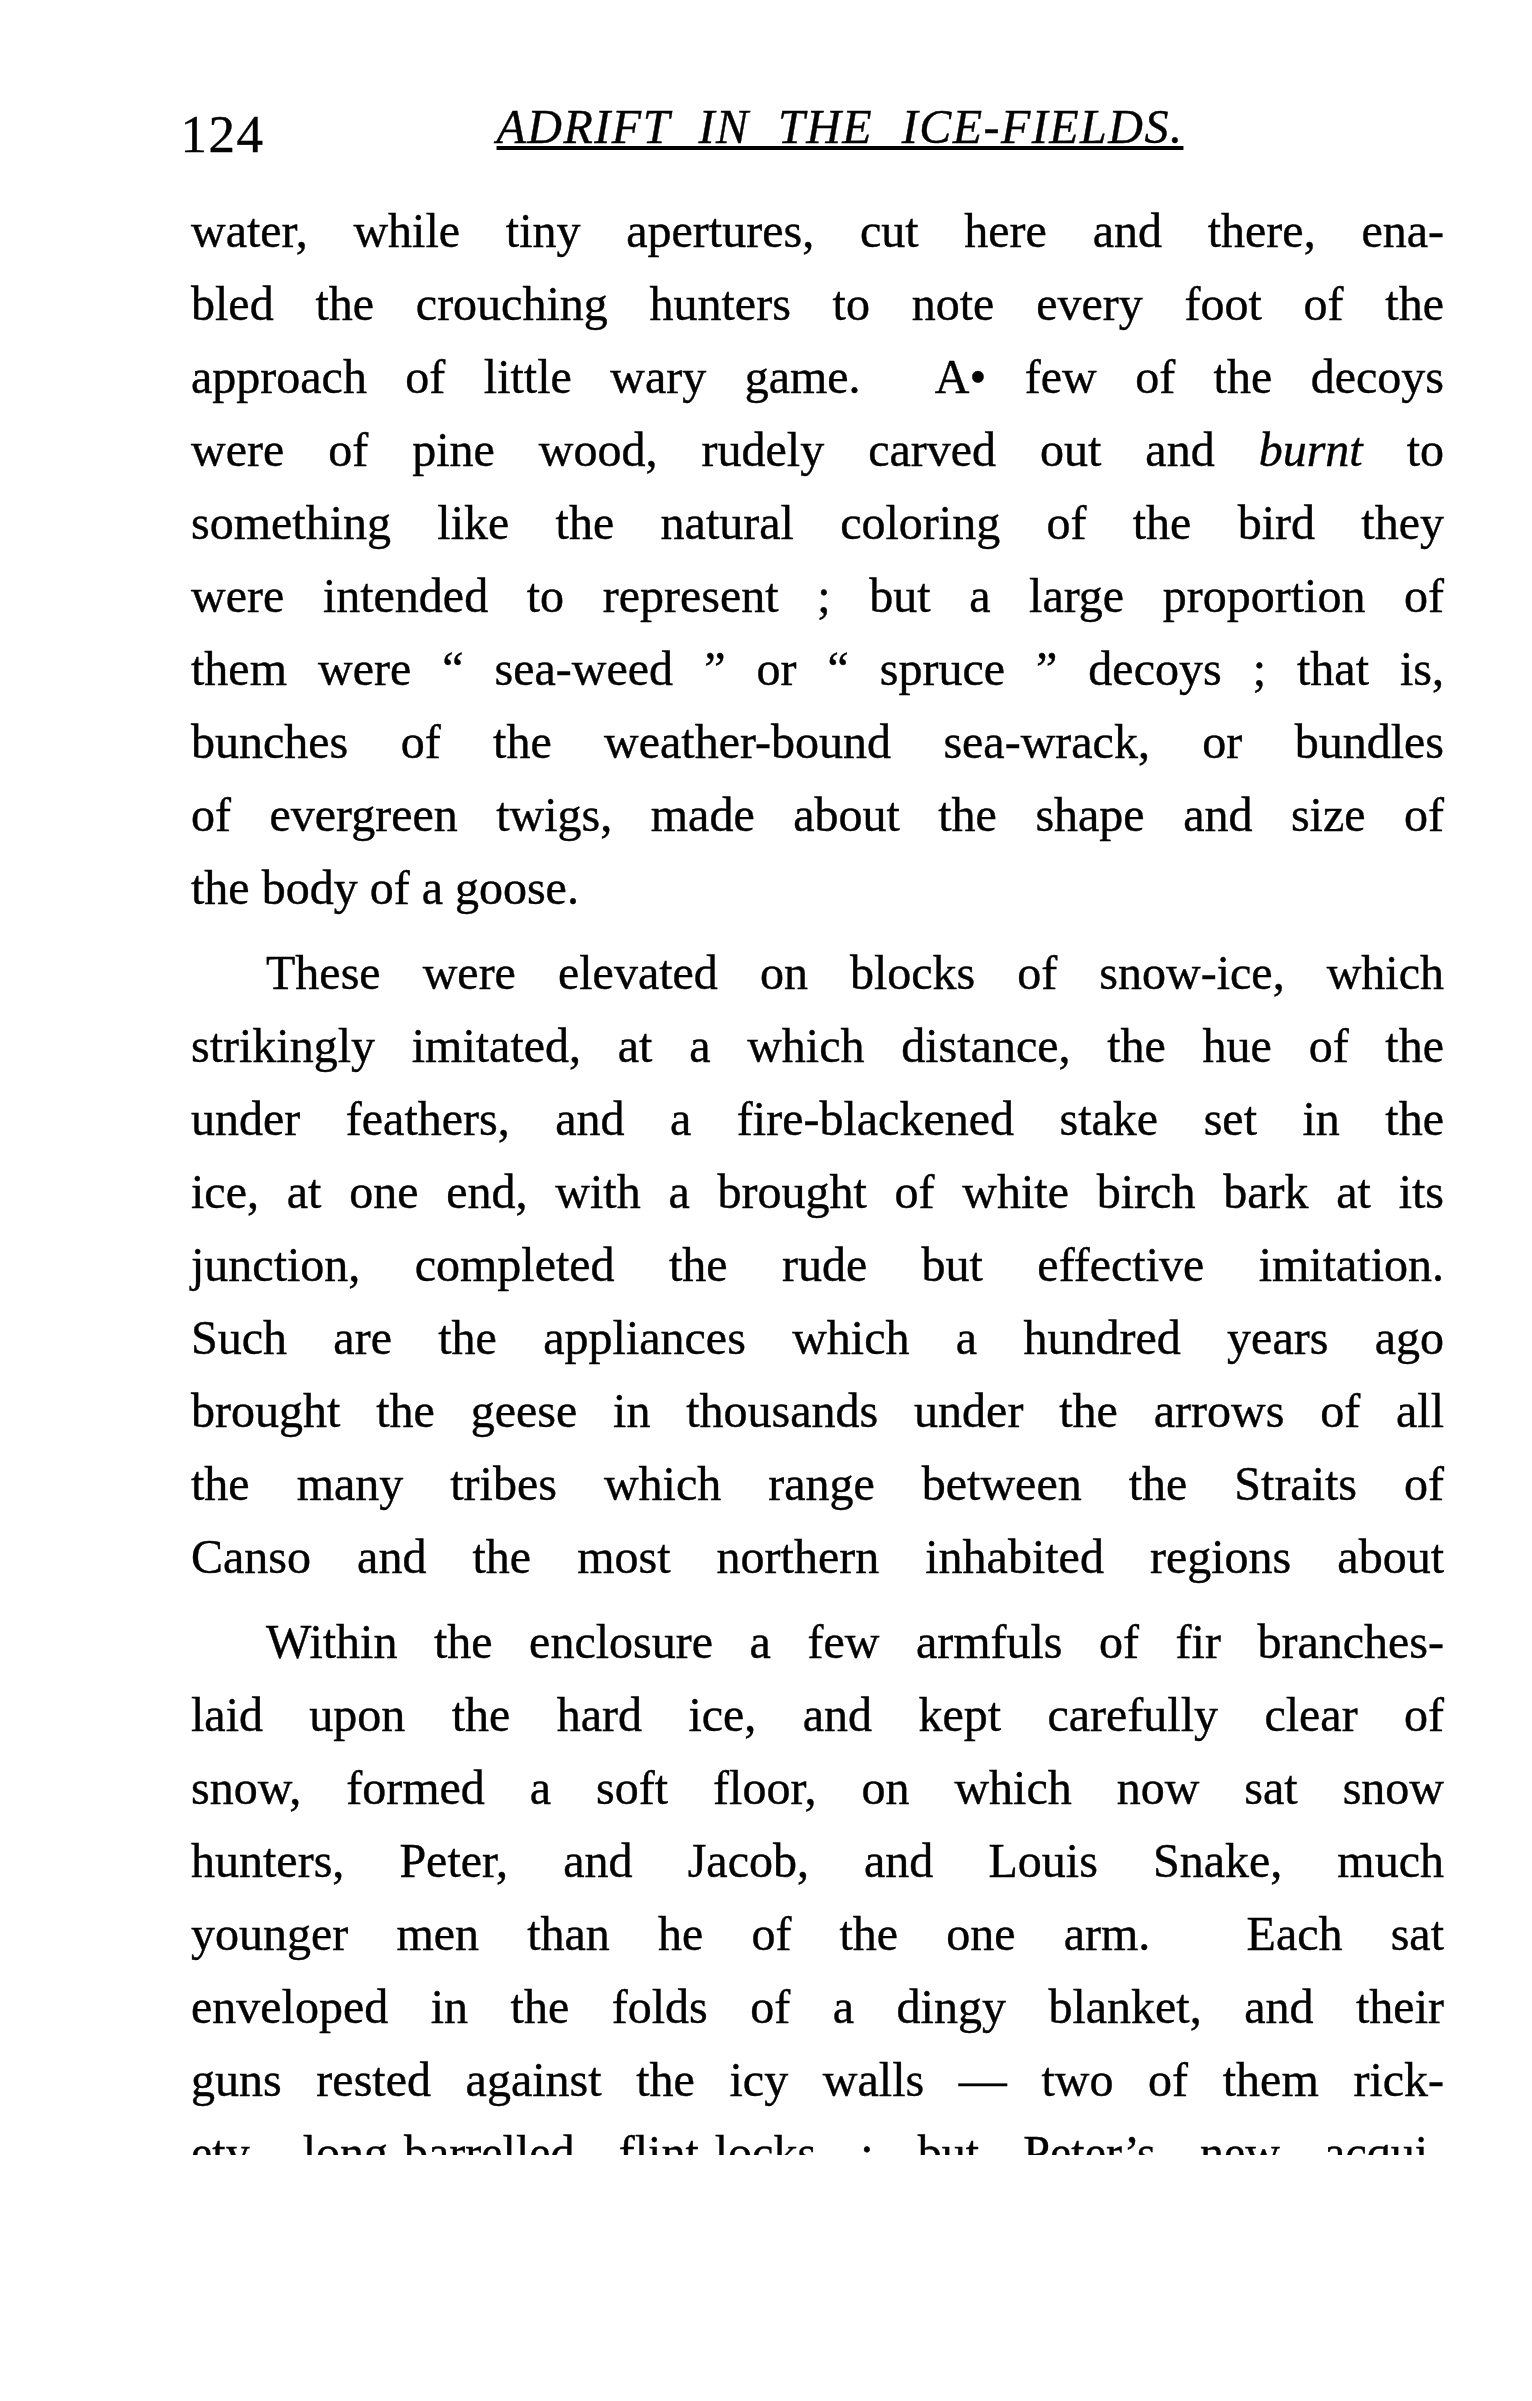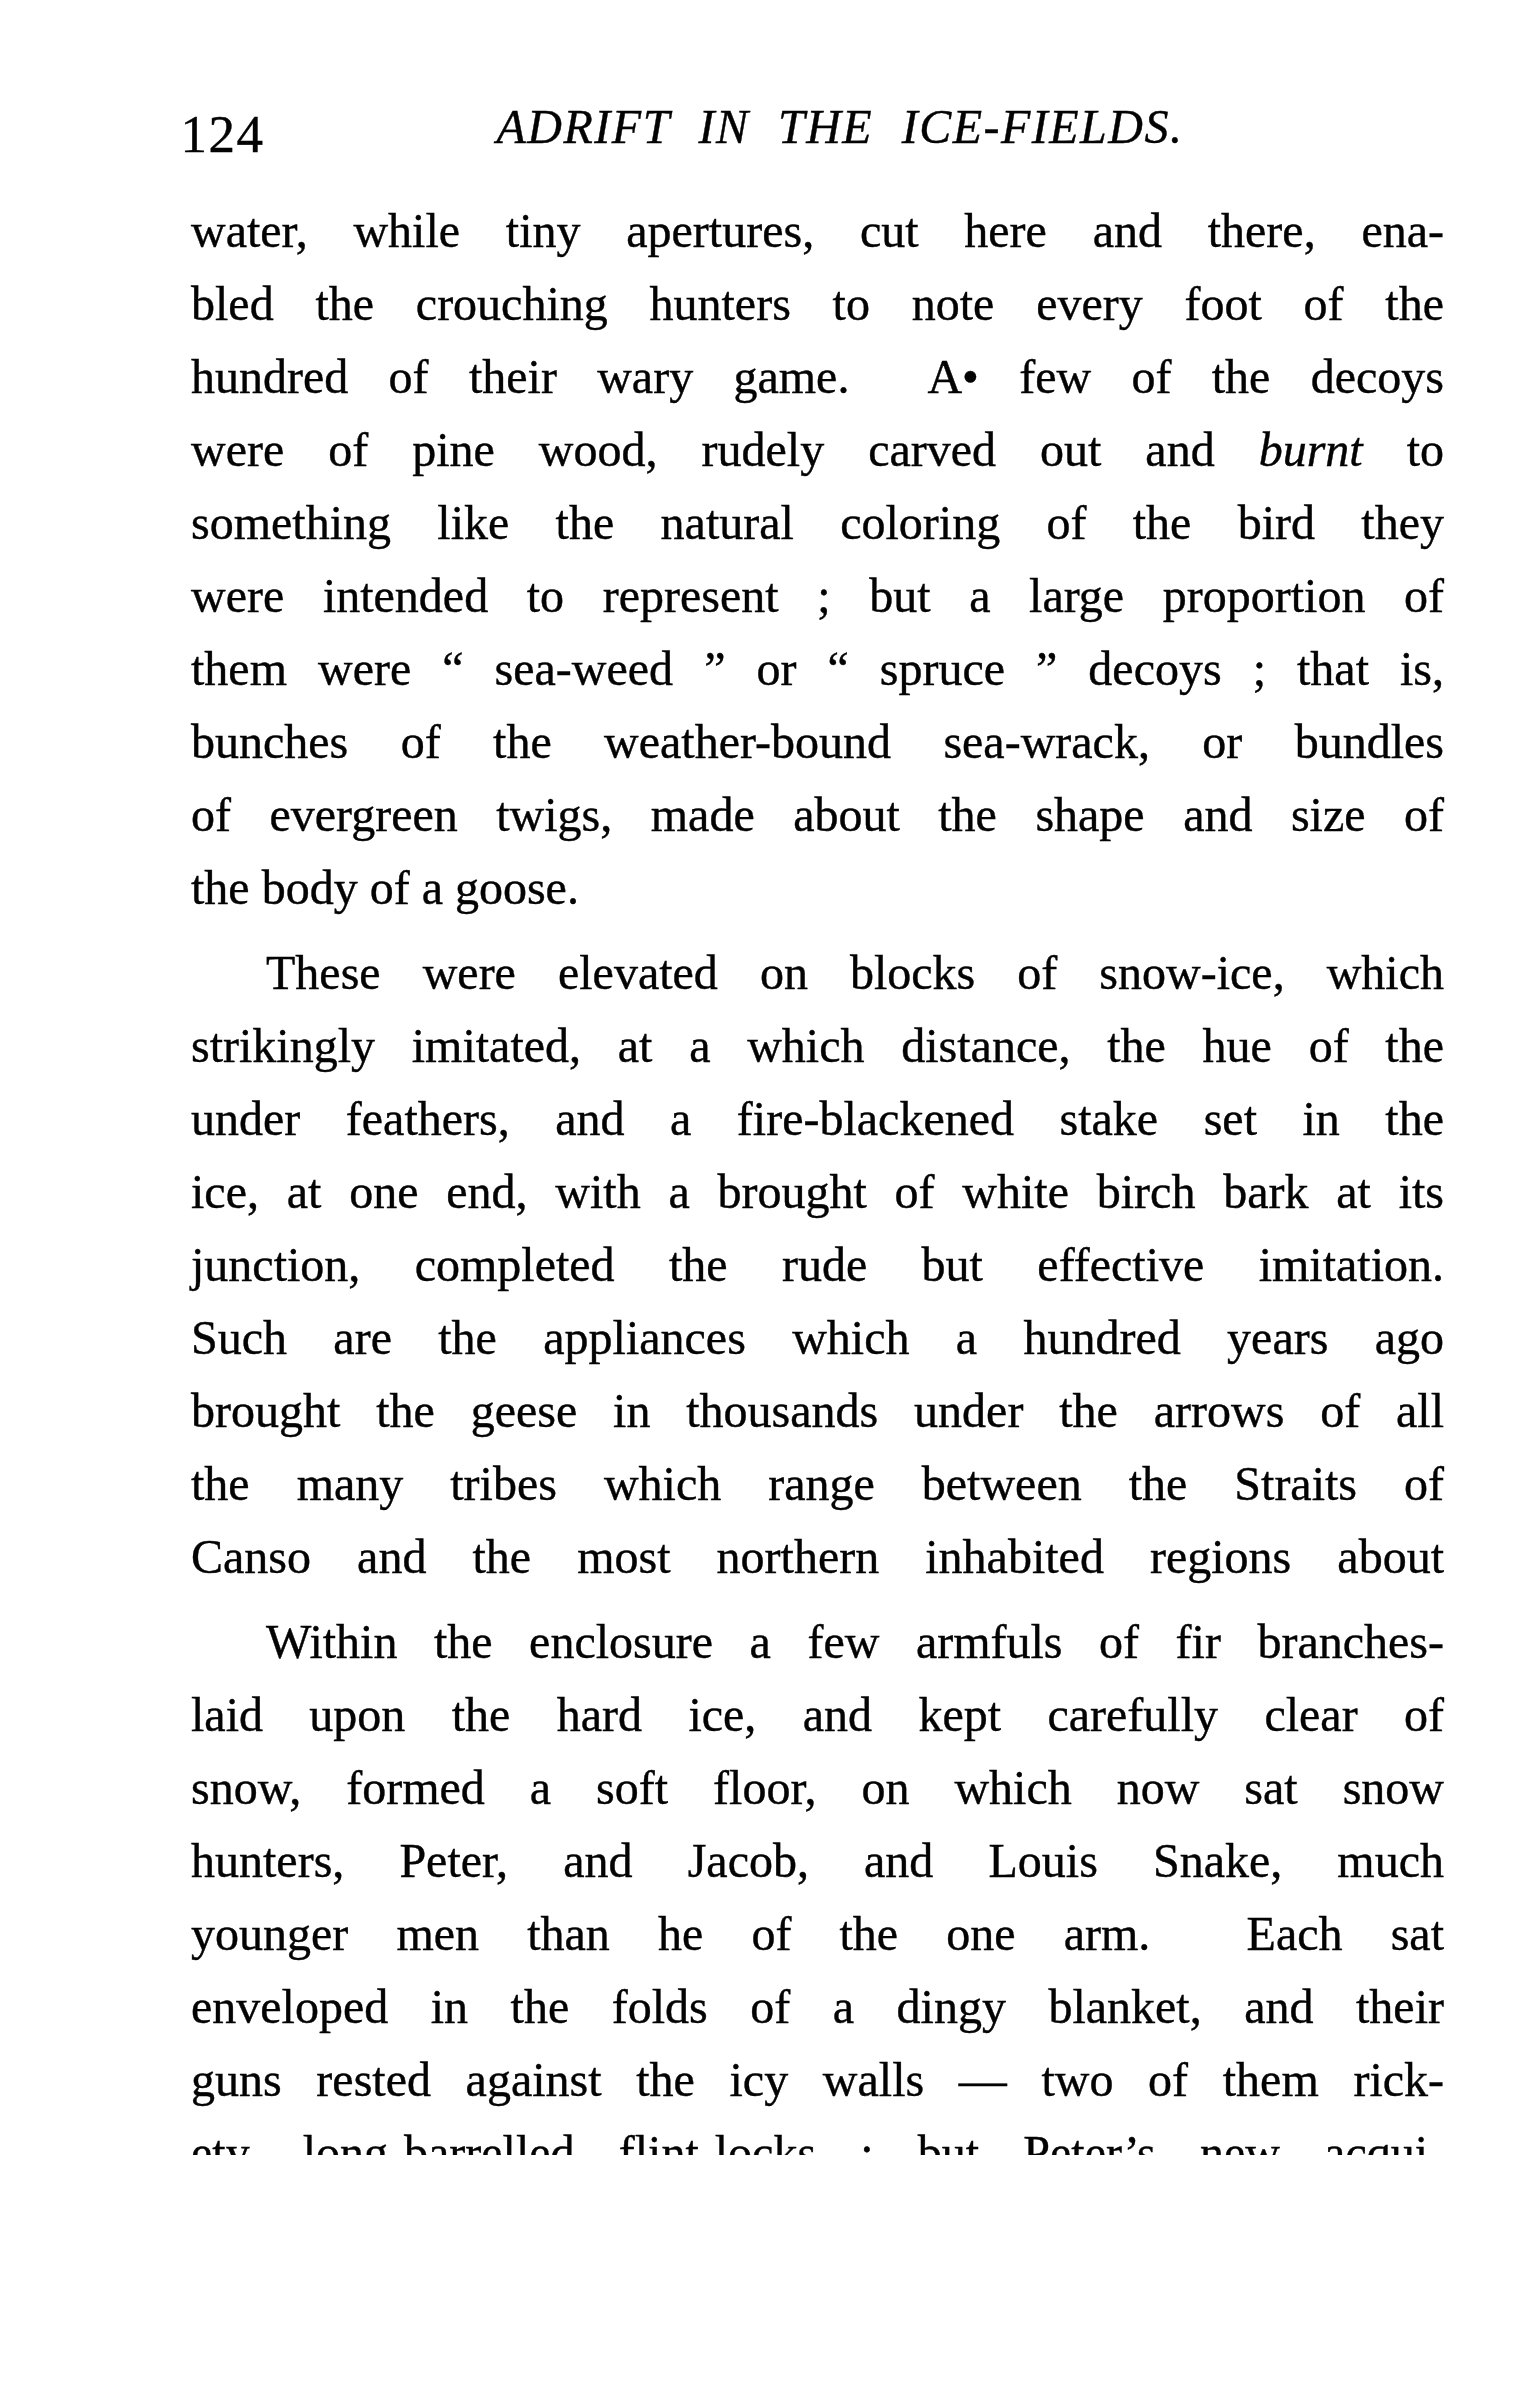--- a/index.html
+++ b/index.html
@@ -34,20 +34,21 @@
     -webkit-text-stroke: 0.4px #030303;
   }
   .title {
     display: block;
     text-align: center;
     padding-left: 45px;
     font-style: italic;
     font-size: 48px;
     letter-spacing: 1.5px;
     word-spacing: 15px;
+    text-decoration: underline;
     -webkit-text-stroke: 0.4px #030303;
   }
   
   .bodytext {
     position: absolute;
     left: 179px;
     top: 182px;
     width: 1277px;
     font-size: 48px;
     line-height: 73px;
@@ -71,21 +72,21 @@
 <div class="page">
   <header class="head">
     <span class="pagenum">124</span>
     <span class="title">ADRIFT IN THE ICE-FIELDS.</span>
   </header>
 
   <main class="bodytext">
       <div class="para">
         <div class="line"><span>water, while tiny apertures, cut here and there, ena-</span></div>
         <div class="line"><span>bled the crouching hunters to note every foot of the</span></div>
-        <div class="line"><span>hundred of their wary game.  A• few of the decoys</span></div>
+        <div class="line"><span>approach of little wary game.  A• few of the decoys</span></div>
         <div class="line"><span>were of pine wood, rudely carved out and </span><span class="em">burnt</span><span> to</span></div>
         <div class="line"><span>something like the natural coloring of the bird they</span></div>
         <div class="line"><span>were intended to represent ; but a large proportion of</span></div>
         <div class="line"><span>them were “ sea-weed ” or “ spruce ” decoys ; that is,</span></div>
         <div class="line"><span>bunches of the weather-bound sea-wrack, or bundles</span></div>
         <div class="line"><span>of evergreen twigs, made about the shape and size of</span></div>
         <div class="line no-just"><span>the body of a goose.</span></div>
       </div>
       <div class="para indent">
         <div class="line"><span>These were elevated on blocks of snow-ice, which</span></div>

